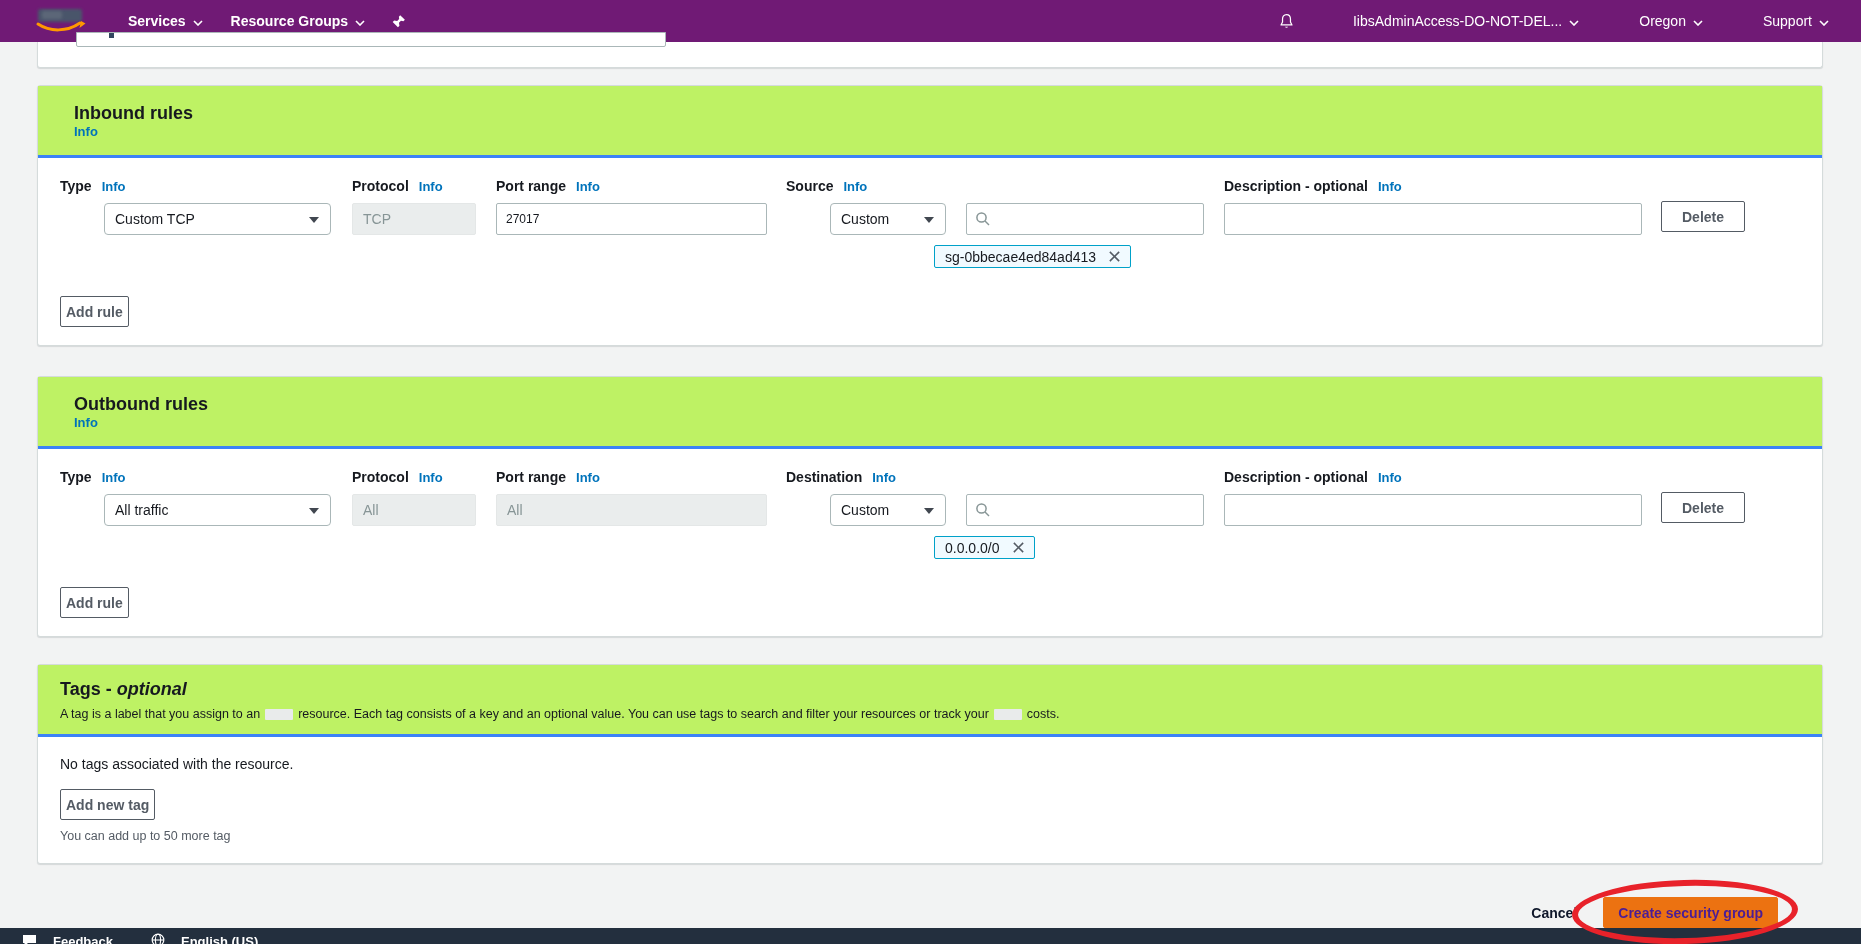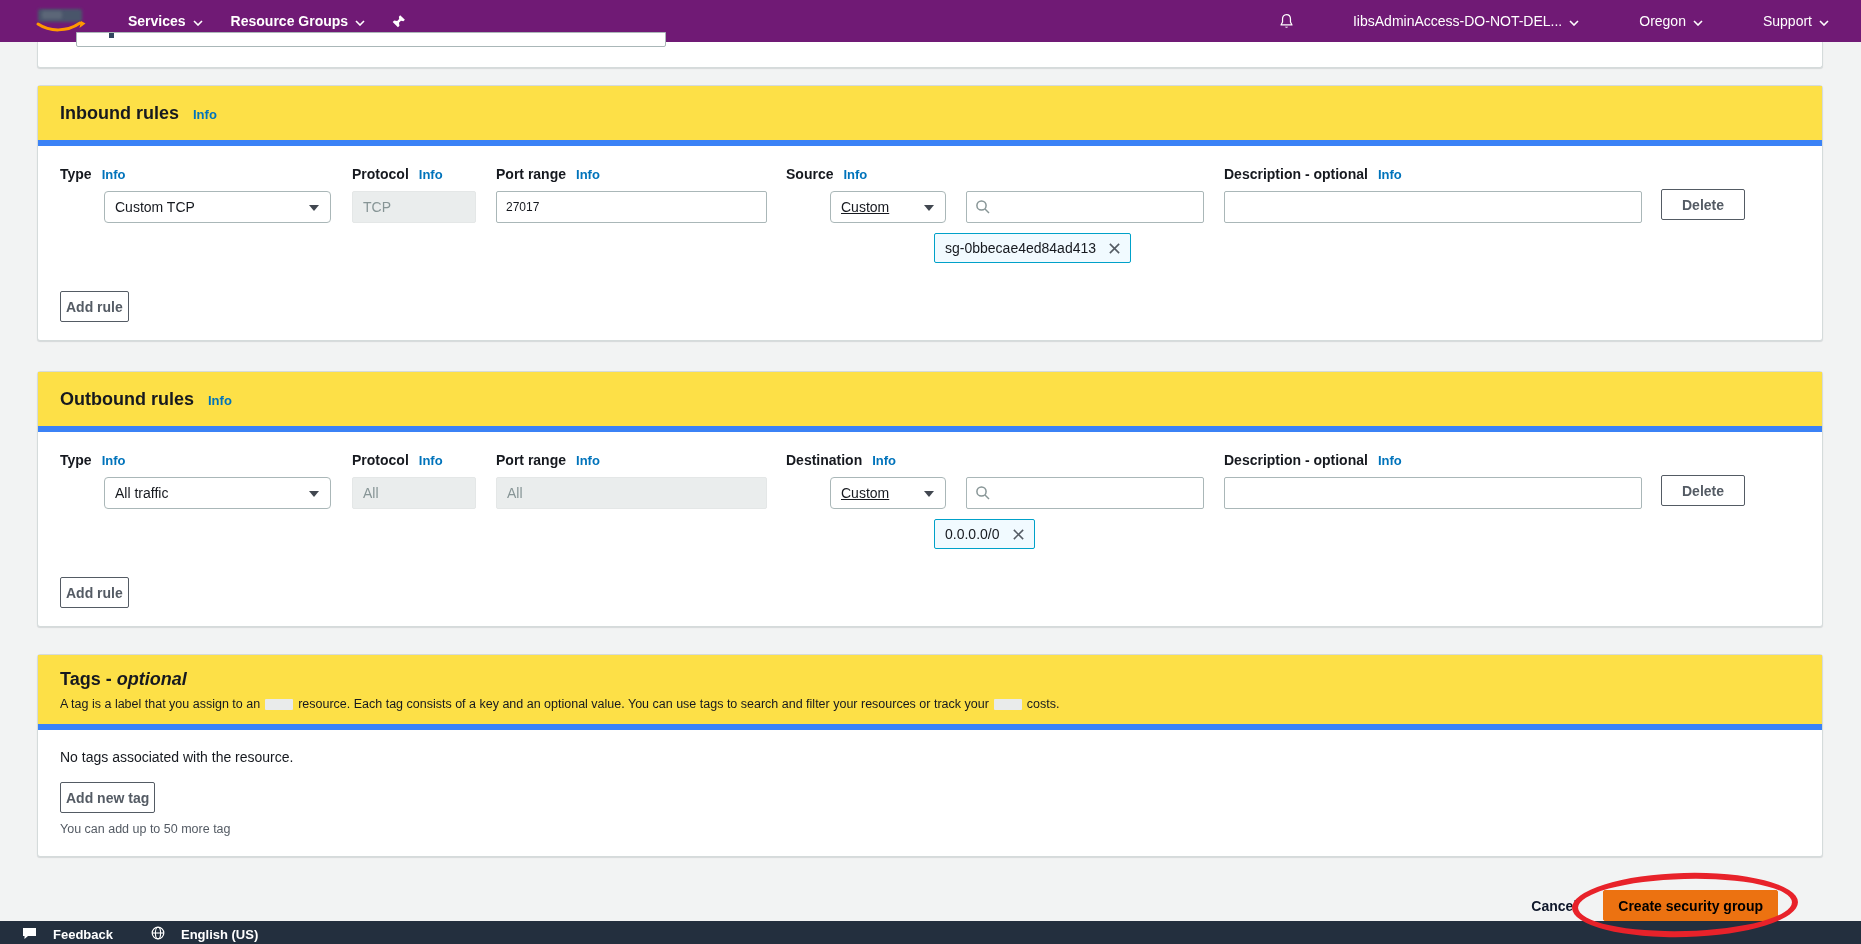--- a/index.html
+++ b/index.html
@@ -17,47 +17,47 @@
   .chev { display:inline-block; }
   .icon-only { padding:0 12px; }
 
   
   .content { flex:1 1 auto; padding:0 38px 0 37px; }
   .card { background:#ffffff; border:1px solid #d5dbdb; border-radius:3px; box-shadow:0 1px 1px 0 rgba(0,28,36,0.12); }
   .card-partial { height:26px; border-top:none; border-radius:0 0 3px 3px; position:relative; margin-bottom:17px; }
   .partial-input { position:absolute; left:38px; top:-10px; width:590px; height:15px; border:1px solid #aab7b8; border-radius:0 0 2px 2px; background:#fff; }
   .partial-text-sliver { position:absolute; left:32px; top:0px; width:5px; height:5px; background:#31465f; }
 
-  .card-header { background:#fde047; border-bottom:6px solid #3b82f6; padding:17px 22px 16px 22px; display:flex; align-items:baseline; }
+  .card-header { background:#bef264; border-bottom:3px solid #3b82f6; padding:17px 22px 16px 22px; display:flex; align-items:baseline;flex-direction:column; }
   .card-title { font-size:18px; font-weight:700; }
   .card-title .opt { font-style:italic; }
   .info-link { color:#0073bb; font-size:13px; font-weight:700; margin-left:14px; text-decoration:none; cursor:pointer; }
   .card-body { padding:20px 22px 18px 22px; }
 
   .rule-row { display:flex; align-items:flex-start; }
   .field-label { font-weight:700; font-size:14px; margin-bottom:9px; white-space:nowrap; }
   .field-label .info-link { margin-left:10px; }
   .col-type { width:271px; margin-right:21px; }
   .col-protocol { width:124px; margin-right:20px; }
   .col-port { width:271px; margin-right:19px; }
   .col-sourcegrp { width:418px; margin-right:20px; }
   .col-desc { width:418px; margin-right:19px; }
   .col-delete { width:84px; padding-top:23px; }
 
   .select { height:32px; border:1px solid #aab7b8; border-radius:4px; background:#fff; display:flex; align-items:center; padding:12px 10px; cursor:pointer; position:relative;margin-left:44px; }
   .select .caret { width:0; height:0; border-left:5px solid transparent; border-right:5px solid transparent; border-top:6px solid #414750; position:absolute; right:11px; top:13px; }
   .disabled-field { height:32px; border:1px solid #e4e7e7; border-radius:2px; background:#eaeded; color:#879596; display:flex; align-items:center; padding:0 10px; }
   .text-input { width:100%; height:32px; border:1px solid #aab7b8; border-radius:2px; padding:0 9px; font-size:12px; font-family:"Liberation Sans", sans-serif; color:#16191f; background:#fff; }
-  .source-line { display:flex;text-decoration:underline; }
+  .source-line { display:flex; }
   .source-line .select { width:128px; margin-right:20px; }
   .search-wrap { position:relative; width:270px; }
   .search-wrap .text-input { padding-left:32px; }
   .search-icon { position:absolute; left:9px; top:8px; }
 
-  .tag-chip { display:inline-flex; align-items:center; margin:10px 0 0 148px; height:30px; padding:0 9px 0 10px; border:1px solid #00a1c9; background:#f1faff; border-radius:2px; gap:12px; }
+  .tag-chip { display:inline-flex; align-items:center; margin:10px 0 0 148px; height:23px; padding:0 9px 0 10px; border:1px solid #00a1c9; background:#f1faff; border-radius:2px; gap:12px; }
   .tag-chip .x-btn { display:flex; cursor:pointer; }
 
   .btn-secondary { display:inline-flex; align-items:center; justify-content:center; height:31px; padding:0 5px; border:1px solid #545b64; border-radius:2px; background:#fff; color:#545b64; font-weight:700; font-size:14px; cursor:pointer; font-family:"Liberation Sans", sans-serif; }
   .add-rule { margin-top:28px; }
   .w-full { width:100%; }
 
   .mb-inbound { margin-bottom:30px; }
   .mb-outbound { margin-bottom:27px; }
 
   
@@ -66,21 +66,21 @@
   .redacted { display:inline-block; width:28px; height:11px; background:#e9ebeb; border-radius:1px; margin:0 5px; vertical-align:middle; }
   .tags-body { padding:19px 22px 20px 22px; }
   .empty-text { font-size:14px; color:#16191f; }
   .add-tag-btn { margin-top:17px; }
   .tag-hint { font-size:12.5px; color:#545b64; margin-top:9px; }
 
   
   .actions { display:flex; align-items:center; justify-content:flex-end; margin-top:33px; padding-right:45px; }
   .cancel-link { font-weight:700; color:#0f172a; cursor:pointer; margin-right:26px; }
   .create-wrap { position:relative; }
-  .btn-primary { height:31px; padding:0 14px; background:#ec7211; border:1px solid #ec7211; border-radius:2px; color:#000000; font-weight:700; font-size:14px; cursor:pointer; font-family:"Liberation Sans", sans-serif; }
+  .btn-primary { height:31px; padding:0 14px; background:#ec7211; border:1px solid #ec7211; border-radius:2px; color:#4c1d95; font-weight:700; font-size:14px; cursor:pointer; font-family:"Liberation Sans", sans-serif; }
   .annotation-ellipse { position:absolute; left:-31px; right:-20px; top:-17px; bottom:-16px; border:6px solid #e8222a; border-radius:50%; pointer-events:none; transform:rotate(-1.5deg); }
 
   
   .footer { flex:0 0 auto; margin-top:auto; height:27px; background:#232f3e; display:flex; align-items:center; padding:0 12px 0 22px; color:#fff; font-size:13px; white-space:nowrap; overflow:hidden; }
   .footer-item { display:flex; align-items:center; gap:16px; font-weight:700; cursor:pointer; }
   .footer-lang { margin-left:38px; }
   .footer-right { margin-left:auto; display:flex; align-items:center; }
   .copyright { color:#95a5a6; font-size:12.5px; }
   .footer-link { color:#fff; margin-left:30px; cursor:pointer; font-size:13px; }
 </style>

